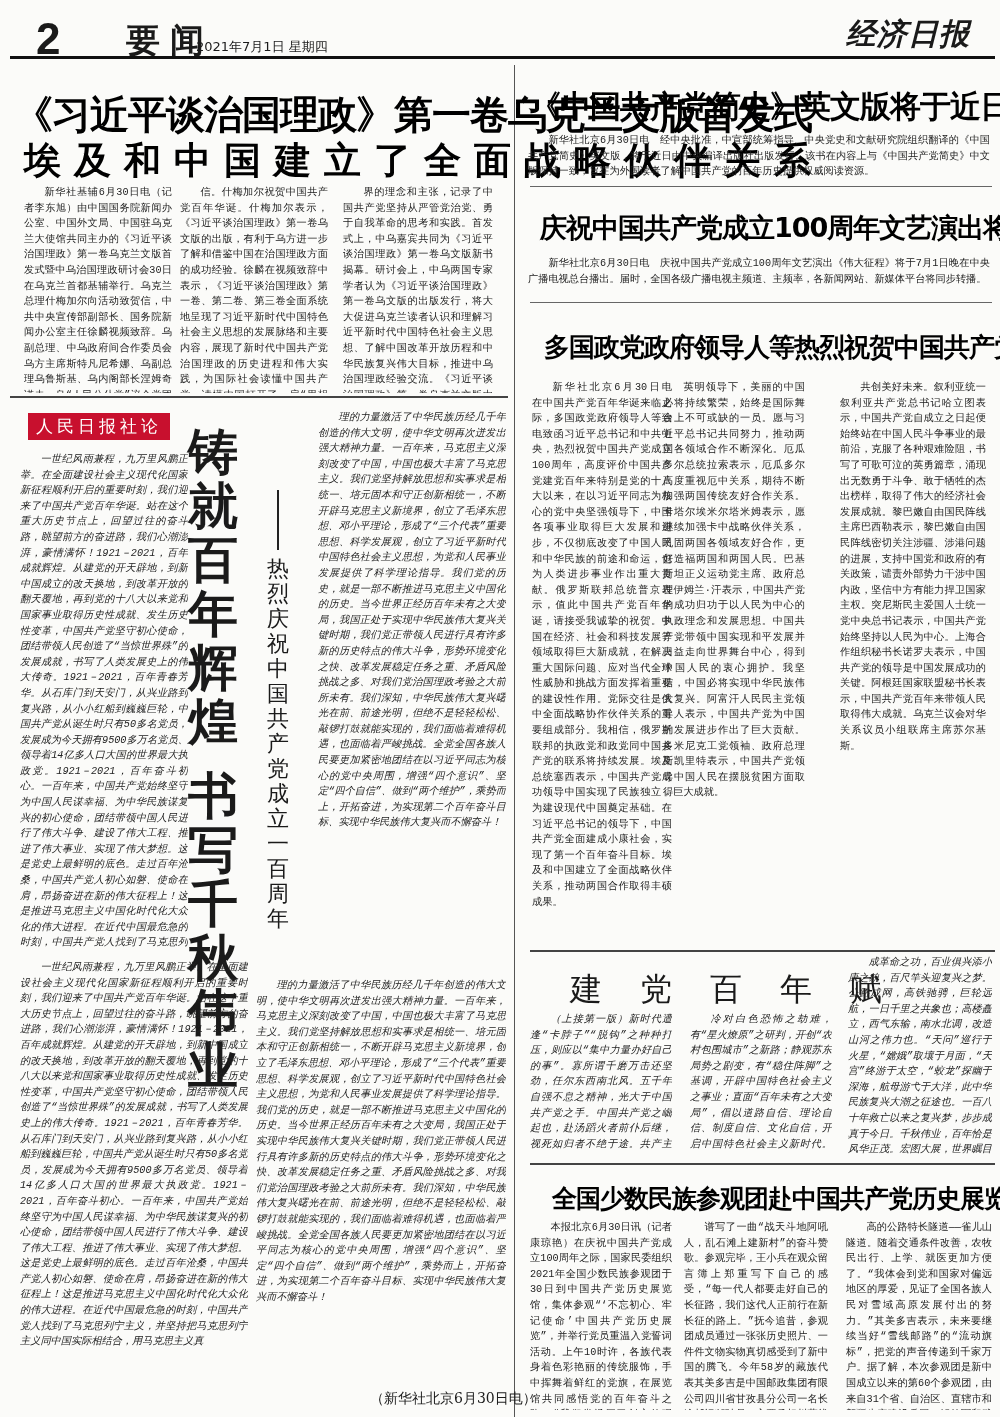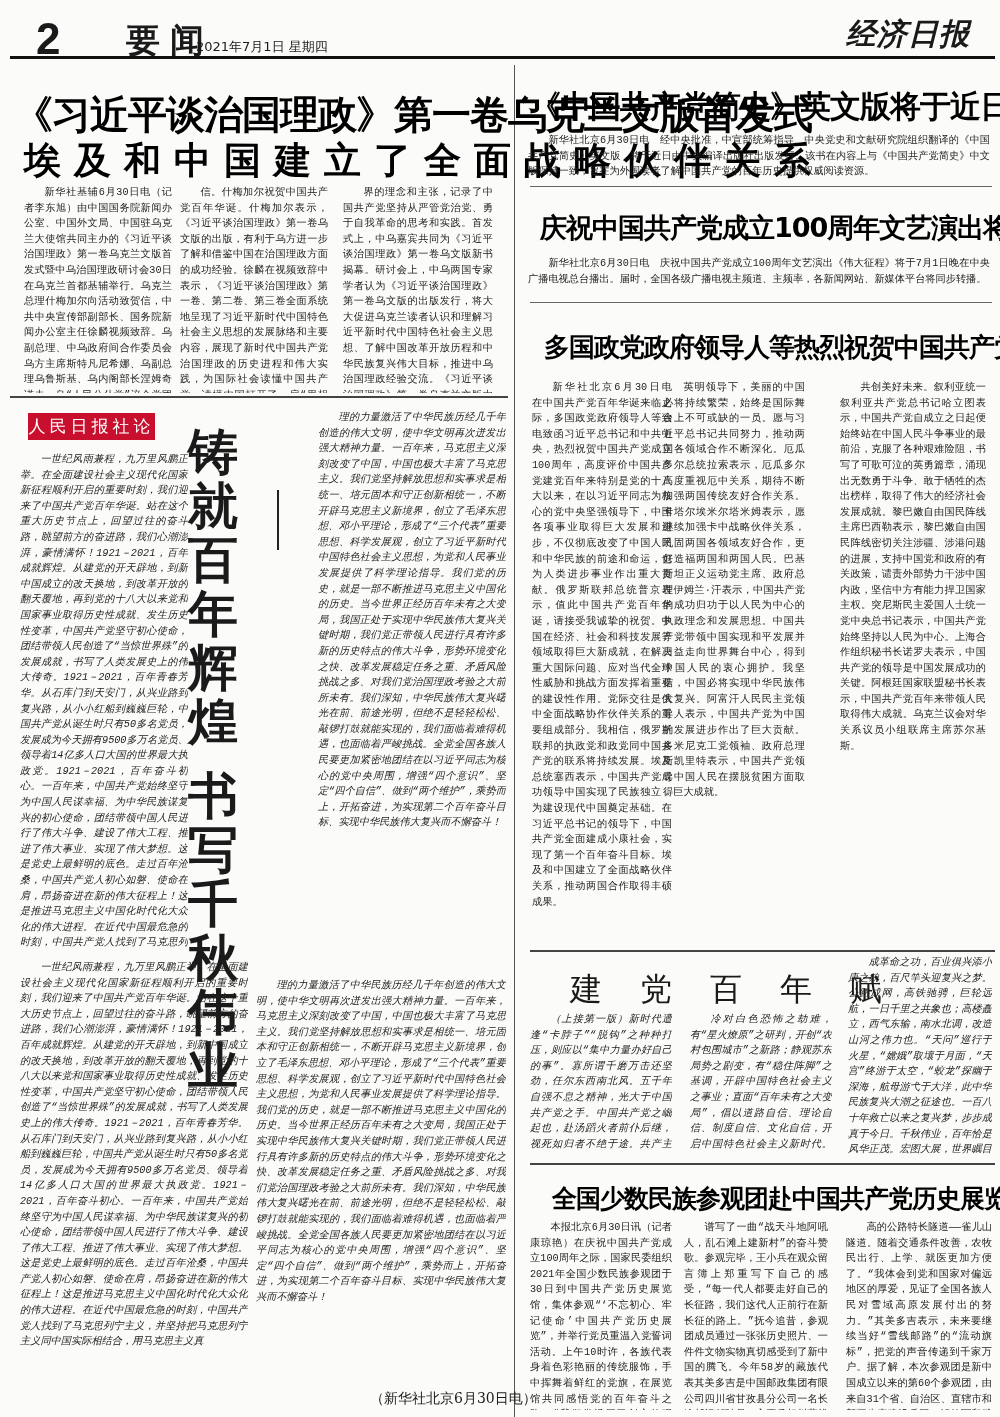--- a/index.html
+++ b/index.html
@@ -15,21 +15,21 @@
   .mast-rule { position: absolute; left: 10px; top: 56px; width: 985px; height: 3px; background: #111; }
 
   .vline { position: absolute; left: 514px; top: 65px; width: 1px; height: 1360px; background: #555; }
 
   .headline { position: absolute; font-family: "DejaVu Sans", sans-serif; font-weight: bold; color: #000; white-space: nowrap; }
   .body-text { position: absolute; font-size: 10.2px; line-height: 15.6px; color: #222; text-align: justify; overflow: hidden; }
   .body-text p { text-indent: 2em; font-family: Liberation Mono, monospace; }
   .rule { position: absolute; height: 2px; background: #444; }
   .rule.thin { height: 1px; background: #666; }
 
-  .editorial-tag { position: absolute; left: 28px; top: 413px; width: 127px; height: 27px; background: #c8102e; color: #fff; font: 17px "DejaVu Sans", sans-serif; text-align: center; line-height: 27px; letter-spacing: 4px; }
+  .editorial-tag { position: absolute; left: 28px; top: 413px; width: 142px; height: 27px; background: #c8102e; color: #fff; font: 17px "DejaVu Sans", sans-serif; text-align: center; line-height: 27px; letter-spacing: 4px; }
   .vert-title { position: absolute; left: 188px; top: 425px; width: 60px; font: bold 50px "DejaVu Sans", sans-serif; line-height: 54px; text-align: left; }
   .vert-title .gap { display: block; height: 20px; }
   .vert-sub { position: absolute; left: 264px; top: 490px; width: 28px; font: 22px "DejaVu Serif", serif; line-height: 25px; text-align: center; }
   .vert-dash { display: block; width: 2px; height: 60px; background: #222; margin: 0 auto 6px; }
 
   .poem-title { position: absolute; left: 570px; top: 968px; font: 32px "DejaVu Serif", serif; letter-spacing: 38px; }
   .dateline-end { position: absolute; left: 370px; top: 1390px; font-size: 14px; }
 </style>
 </head>
 <body>
@@ -63,20 +63,21 @@
 
 <section>
   <div class="editorial-tag">人民日报社论</div>
   <div class="vert-title">
     <span>铸就百年辉煌</span>
     <span class="gap"></span>
     <span>书写千秋伟业</span>
   </div>
   <div class="vert-sub">
     <span class="vert-dash"></span>
+    <span>热烈庆祝中国共产党成立一百周年</span>
   </div>
   <div class="body-text" style="left:20px;top:452px;width:168px;height:500px;font-style:italic;">
       <p>一世纪风雨兼程，九万里风鹏正举。在全面建设社会主义现代化国家新征程顺利开启的重要时刻，我们迎来了中国共产党百年华诞。站在这个重大历史节点上，回望过往的奋斗路，眺望前方的奋进路，我们心潮澎湃，豪情满怀！1921－2021，百年成就辉煌。从建党的开天辟地，到新中国成立的改天换地，到改革开放的翻天覆地，再到党的十八大以来党和国家事业取得历史性成就、发生历史性变革，中国共产党坚守初心使命，团结带领人民创造了“当惊世界殊”的发展成就，书写了人类发展史上的伟大传奇。1921－2021，百年青春芳华。从石库门到天安门，从兴业路到复兴路，从小小红船到巍巍巨轮，中国共产党从诞生时只有50多名党员，发展成为今天拥有9500多万名党员、领导着14亿多人口大国的世界最大执政党。1921－2021，百年奋斗初心。一百年来，中国共产党始终坚守为中国人民谋幸福、为中华民族谋复兴的初心使命，团结带领中国人民进行了伟大斗争、建设了伟大工程、推进了伟大事业、实现了伟大梦想。这是党史上最鲜明的底色。走过百年沧桑，中国共产党人初心如磐、使命在肩，昂扬奋进在新的伟大征程上！这是推进马克思主义中国化时代化大众化的伟大进程。在近代中国最危急的时刻，中国共产党人找到了马克思列宁主义，并坚持把马克思列宁主义同中国实际相结合，用马克思主义真</p>
     </div>
   <div class="body-text" style="left:20px;top:960px;width:228px;height:450px;font-style:italic;">
       <p>一世纪风雨兼程，九万里风鹏正举。在全面建设社会主义现代化国家新征程顺利开启的重要时刻，我们迎来了中国共产党百年华诞。站在这个重大历史节点上，回望过往的奋斗路，眺望前方的奋进路，我们心潮澎湃，豪情满怀！1921－2021，百年成就辉煌。从建党的开天辟地，到新中国成立的改天换地，到改革开放的翻天覆地，再到党的十八大以来党和国家事业取得历史性成就、发生历史性变革，中国共产党坚守初心使命，团结带领人民创造了“当惊世界殊”的发展成就，书写了人类发展史上的伟大传奇。1921－2021，百年青春芳华。从石库门到天安门，从兴业路到复兴路，从小小红船到巍巍巨轮，中国共产党从诞生时只有50多名党员，发展成为今天拥有9500多万名党员、领导着14亿多人口大国的世界最大执政党。1921－2021，百年奋斗初心。一百年来，中国共产党始终坚守为中国人民谋幸福、为中华民族谋复兴的初心使命，团结带领中国人民进行了伟大斗争、建设了伟大工程、推进了伟大事业、实现了伟大梦想。这是党史上最鲜明的底色。走过百年沧桑，中国共产党人初心如磐、使命在肩，昂扬奋进在新的伟大征程上！这是推进马克思主义中国化时代化大众化的伟大进程。在近代中国最危急的时刻，中国共产党人找到了马克思列宁主义，并坚持把马克思列宁主义同中国实际相结合，用马克思主义真</p>
     </div>
   <div class="body-text" style="left:318px;top:410px;width:188px;height:560px;font-style:italic;">
       <p>理的力量激活了中华民族历经几千年创造的伟大文明，使中华文明再次迸发出强大精神力量。一百年来，马克思主义深刻改变了中国，中国也极大丰富了马克思主义。我们党坚持解放思想和实事求是相统一、培元固本和守正创新相统一，不断开辟马克思主义新境界，创立了毛泽东思想、邓小平理论，形成了“三个代表”重要思想、科学发展观，创立了习近平新时代中国特色社会主义思想，为党和人民事业发展提供了科学理论指导。我们党的历史，就是一部不断推进马克思主义中国化的历史。当今世界正经历百年未有之大变局，我国正处于实现中华民族伟大复兴关键时期，我们党正带领人民进行具有许多新的历史特点的伟大斗争，形势环境变化之快、改革发展稳定任务之重、矛盾风险挑战之多、对我们党治国理政考验之大前所未有。我们深知，中华民族伟大复兴曙光在前、前途光明，但绝不是轻轻松松、敲锣打鼓就能实现的，我们面临着难得机遇，也面临着严峻挑战。全党全国各族人民要更加紧密地团结在以习近平同志为核心的党中央周围，增强“四个意识”、坚定“四个自信”、做到“两个维护”，乘势而上，开拓奋进，为实现第二个百年奋斗目标、实现中华民族伟大复兴而不懈奋斗！</p>
     </div>

